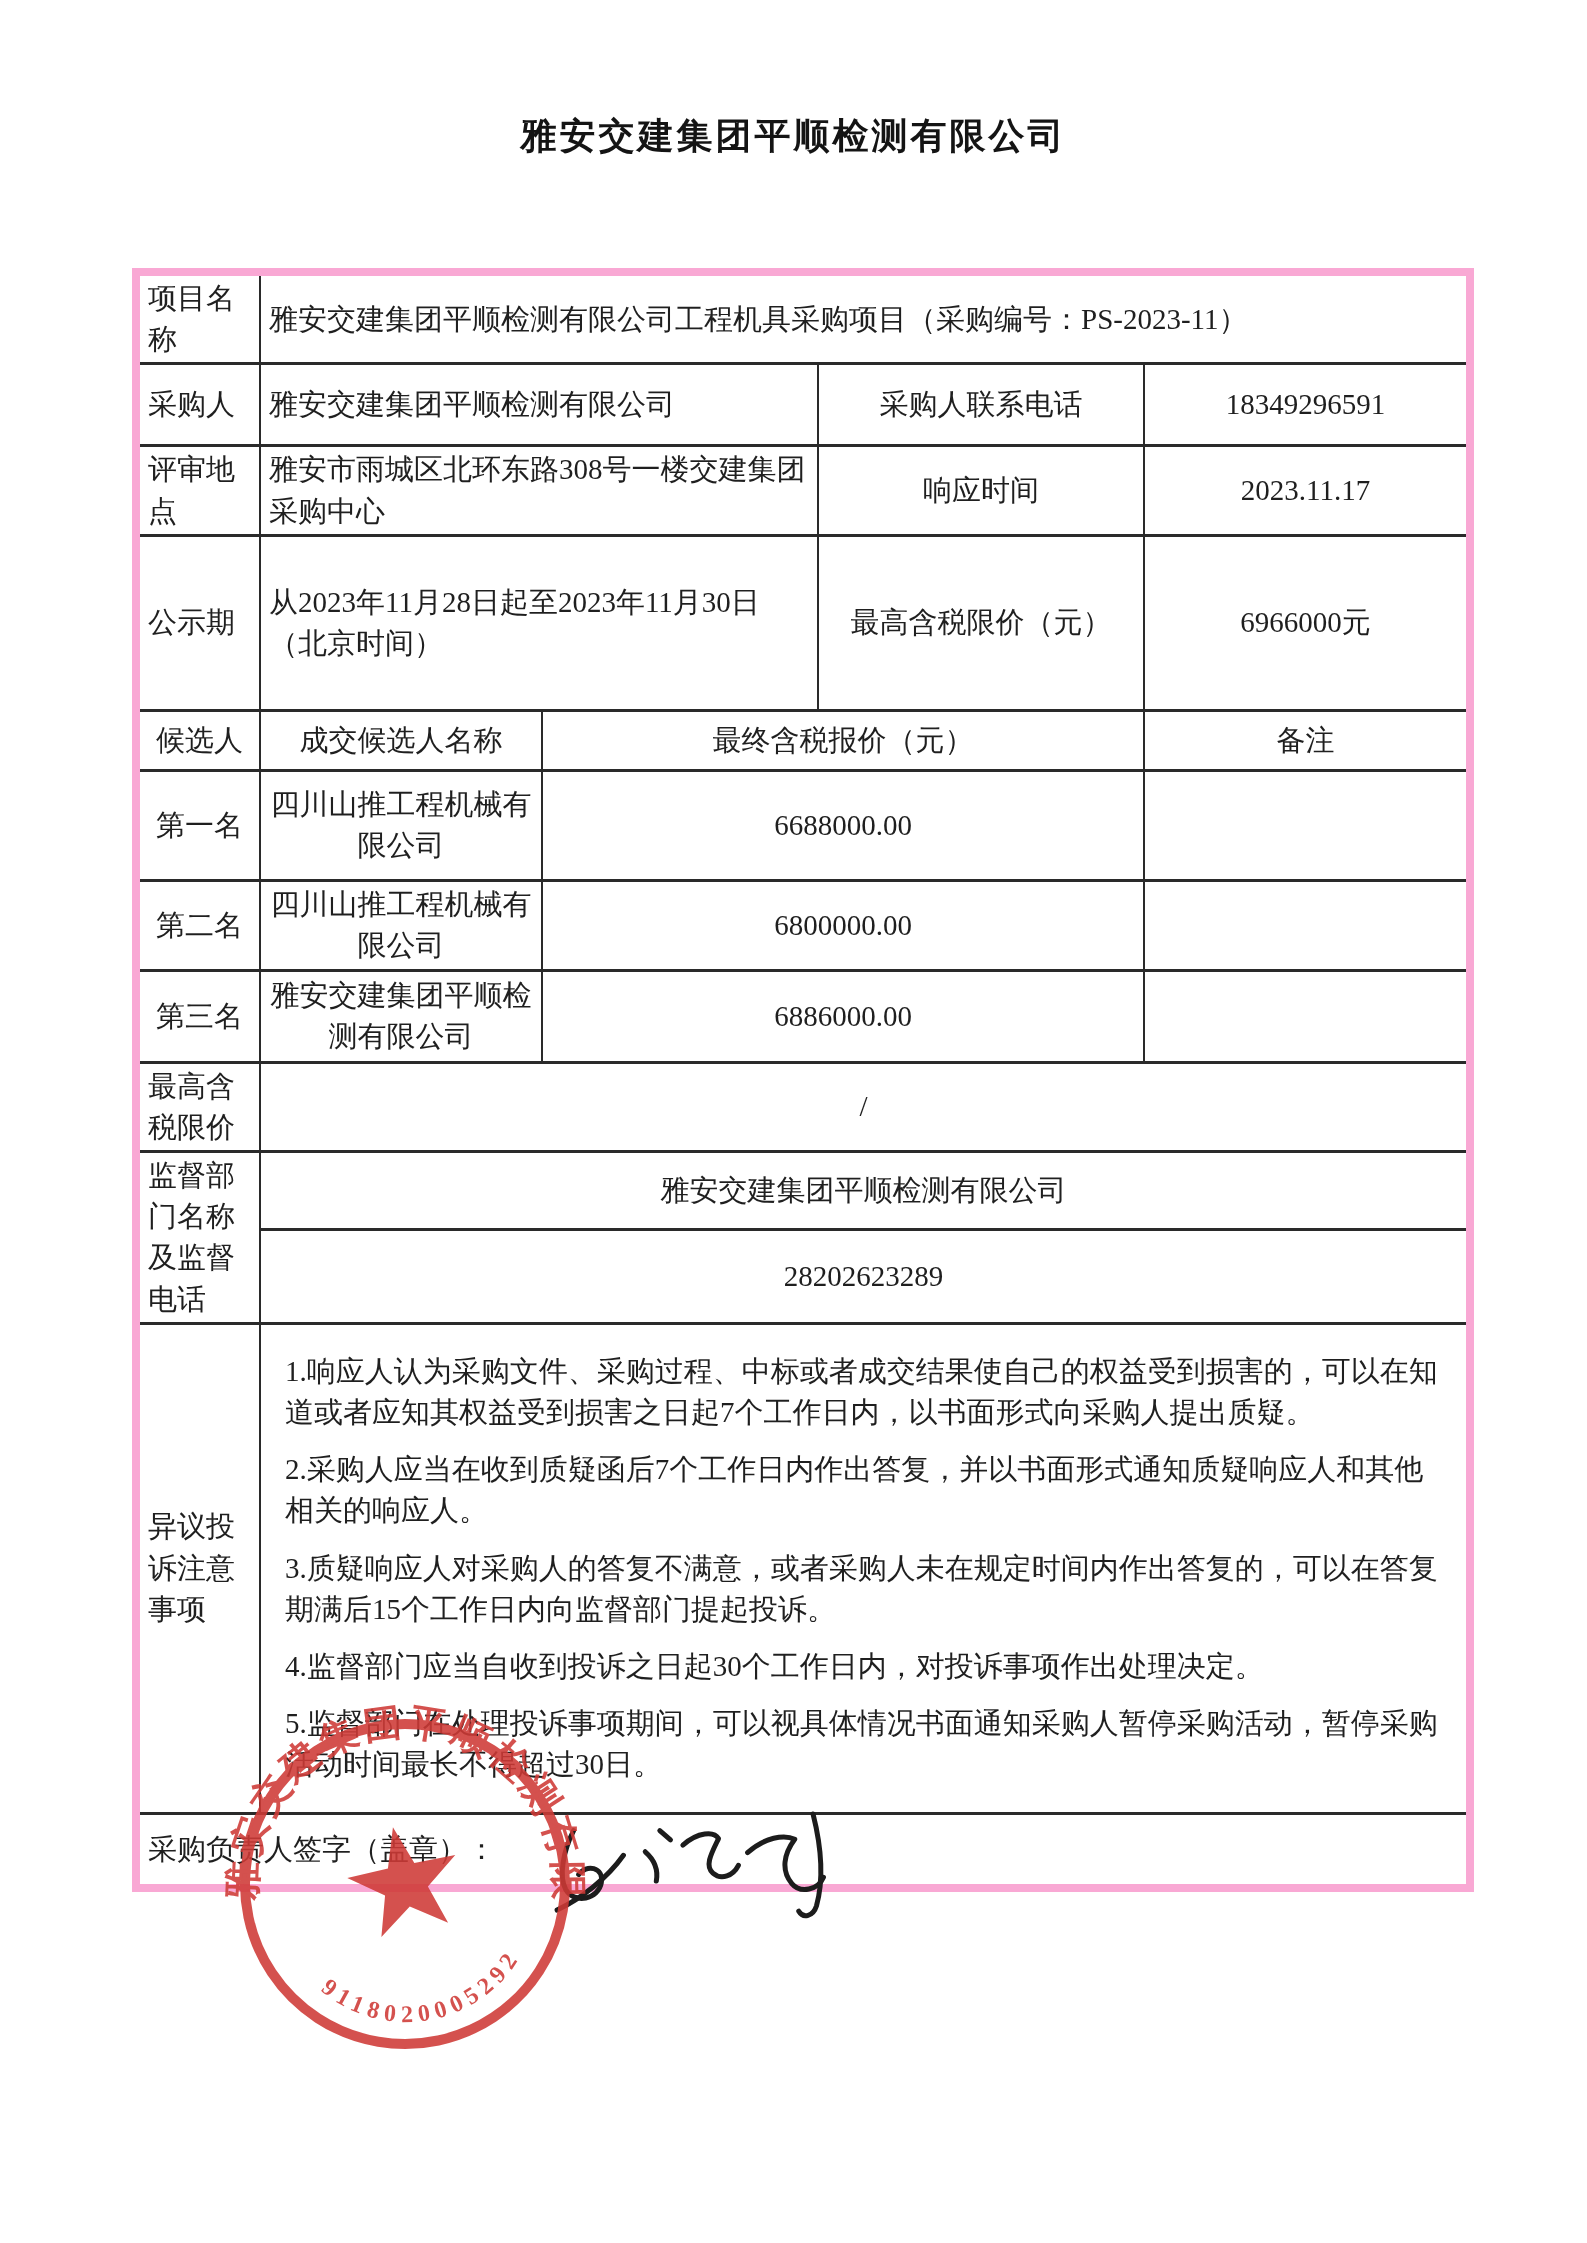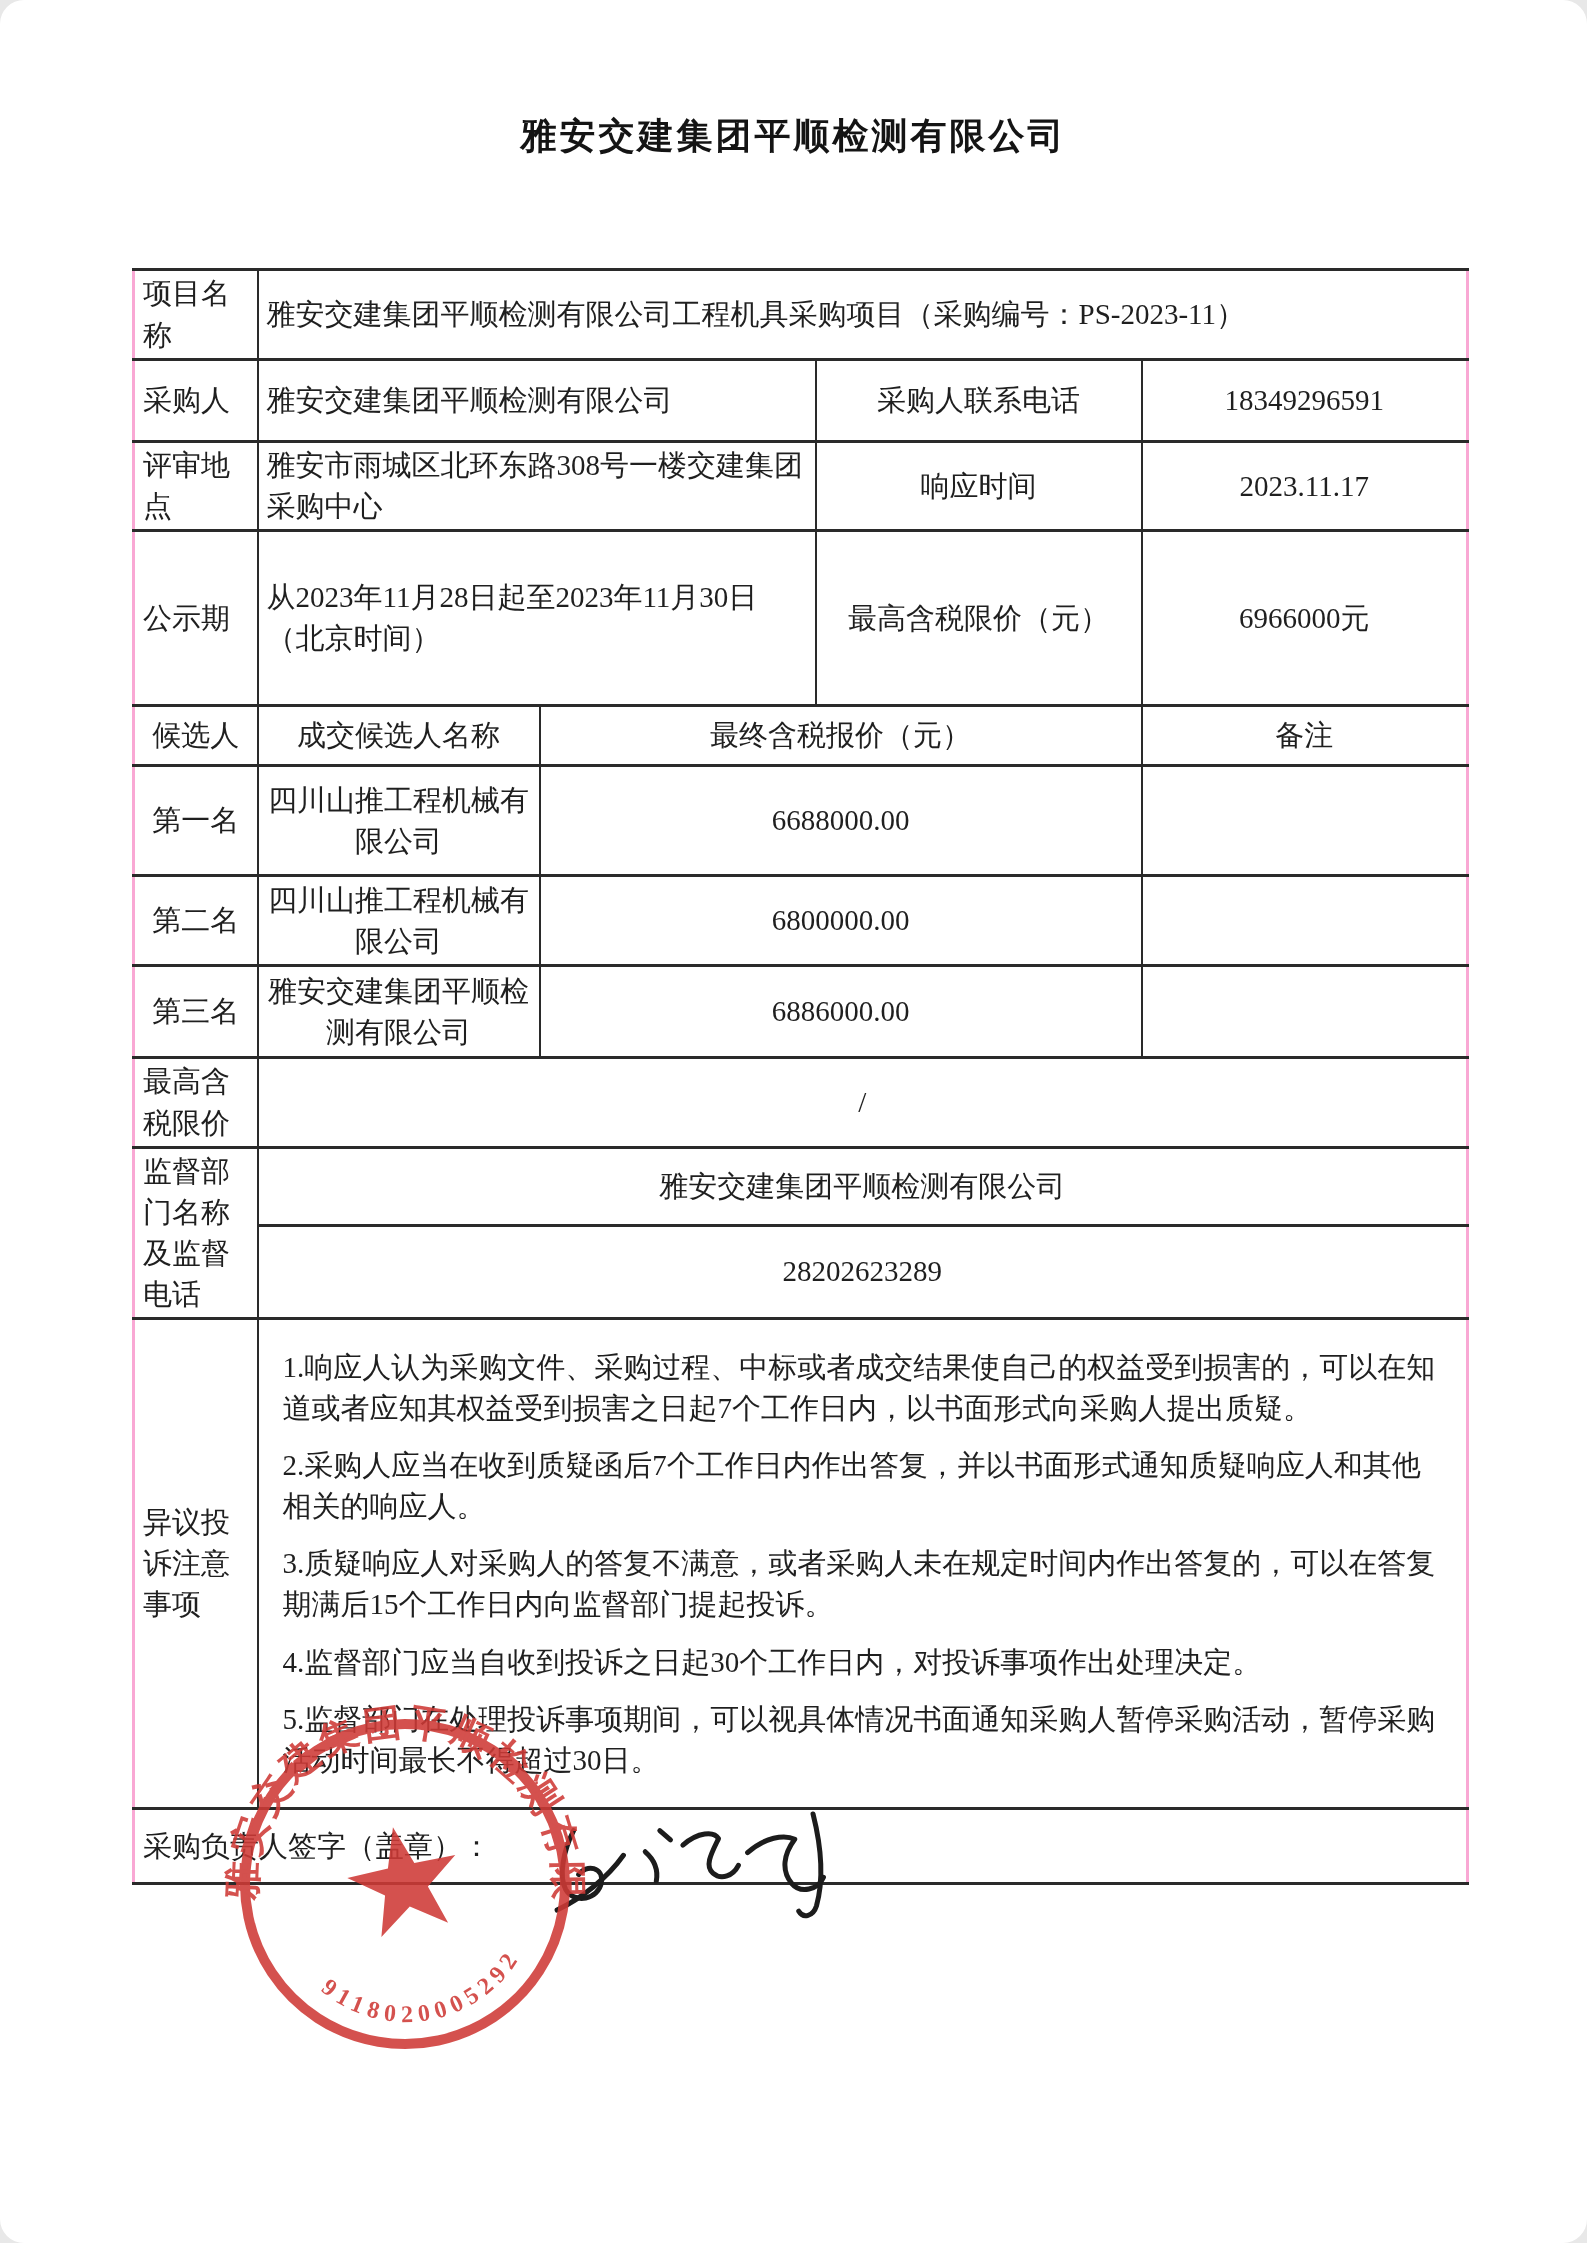--- a/index.html
+++ b/index.html
@@ -1,34 +1,34 @@
 <!DOCTYPE html>
 <html><head>
 <meta charset="utf-8">
 <style>
   html,body { margin:0; padding:0; background:#e8e8e8; }
   .page {
     position:relative; width:1587px; height:2243px; margin:0 auto;
     background:#ffffff; overflow:hidden;
-    font-family:"Liberation Serif","DejaVu Serif",serif; color:#1f1f1f;border-radius:24px;
+    font-family:"Liberation Serif","DejaVu Serif",serif; color:#1f1f1f;
   }
   .title1 {
     position:absolute; top:112px; left:0; width:100%; text-align:center;
     font-family:"Liberation Sans","DejaVu Sans",sans-serif;
     font-weight:700; font-size:36px; letter-spacing:3px; color:#141414;
   }
   .title2 {
     position:absolute; top:158px; left:0; width:100%; text-align:center;
     font-family:"Liberation Sans","DejaVu Sans",sans-serif;
     font-weight:700; font-size:37px; letter-spacing:1px; color:#141414;
   }
   table.doc {
     position:absolute; left:132px; top:268px; width:1334px;
     border-collapse:collapse; table-layout:fixed;
-    border:3px solid #f9a8d4;
+    border:8px solid #f9a8d4;
   }
   table.doc td {
     border:2px solid #2a2a2a; border-top-width:3px; border-bottom-width:3px;
     font-size:29px; line-height:1.42; padding:2px 8px;
     vertical-align:middle; word-break:break-all; overflow:hidden;
   }
   td.lbl  { font-size:28px; padding:2px 2px; text-align:left; }
   td.ctr  { text-align:center; }
   td.val  { text-align:left; }
   td.obj  { padding:10px 14px; line-height:1.5; }

